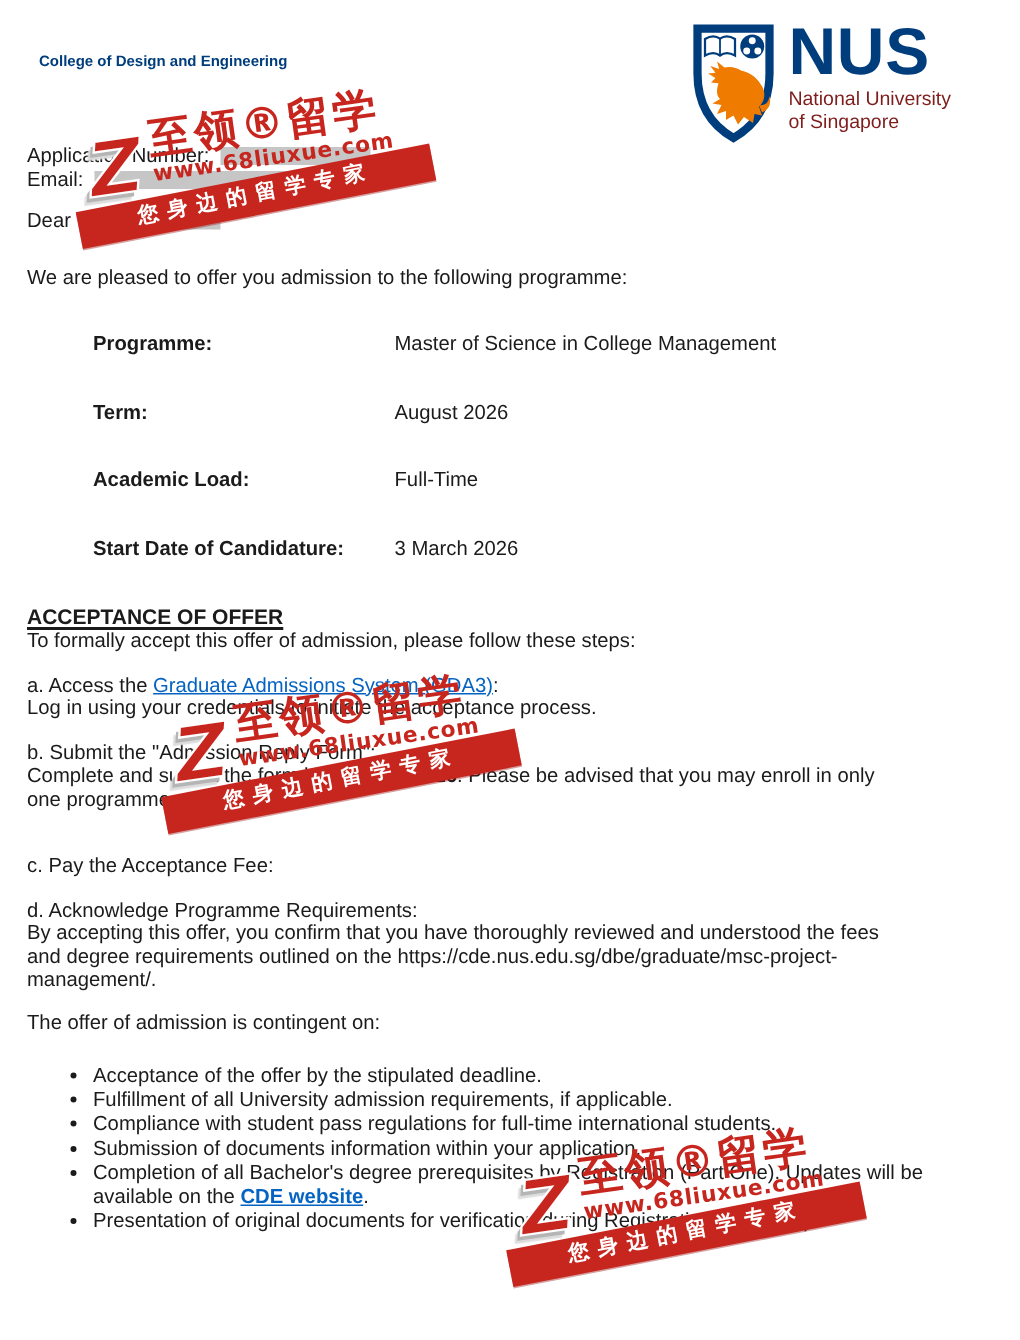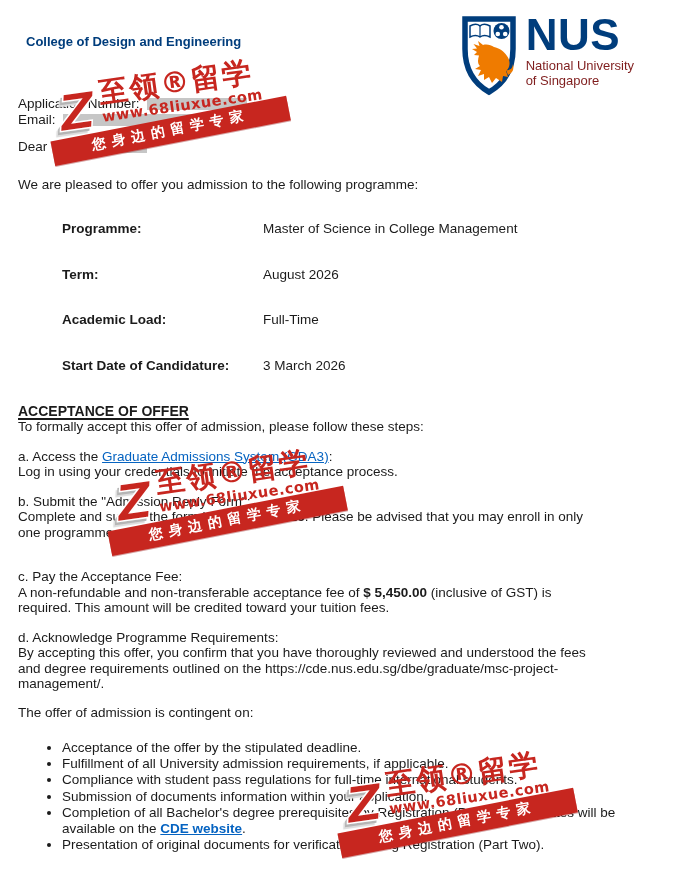--- a/index.html
+++ b/index.html
@@ -11,21 +11,21 @@
     font-family:"Liberation Sans", sans-serif;
     font-size:13.5px;
     line-height:15.5px;
     color:#1b1b1b;
   }
   .content{padding:0 36px 0 18px;}
 
   
   .college{
     margin:35px 0 0 8px;
-    font-size:13px;
+    font-size:10px;
     font-weight:bold;
     color:#003D7C;
     line-height:13px;
   }
   .logo{
     position:absolute;
     top:15px;right:46px;
     display:flex;
     gap:9px;
     align-items:flex-start;
@@ -225,22 +225,20 @@
     </div>
 
     <div class="step">
       <div>b. Submit the "Admission Reply Form":</div>
       <div><span class="pre">Complete and submit the form by </span><span class="b">20 June 2026</span><span class="pre">. Please be advised that you may enroll in only
 one programme.</span></div>
     </div>
 
     <div class="step gap29">
       <div>c. Pay the Acceptance Fee:</div>
-      <div><span class="pre">A non-refundable and non-transferable acceptance fee of </span><span class="b">$ 5,450.00</span><span class="pre">  (inclusive of GST) is
-required. This amount will be credited toward your tuition fees.</span></div>
     </div>
 
     <div class="step">
       <div>d. Acknowledge Programme Requirements:</div>
       <div class="pre">By accepting this offer, you confirm that you have thoroughly reviewed and understood the fees
 and degree requirements outlined on the https://cde.nus.edu.sg/dbe/graduate/msc-project-
 management/.</div>
     </div>
 
     <div class="contingent">The offer of admission is contingent on:</div>

